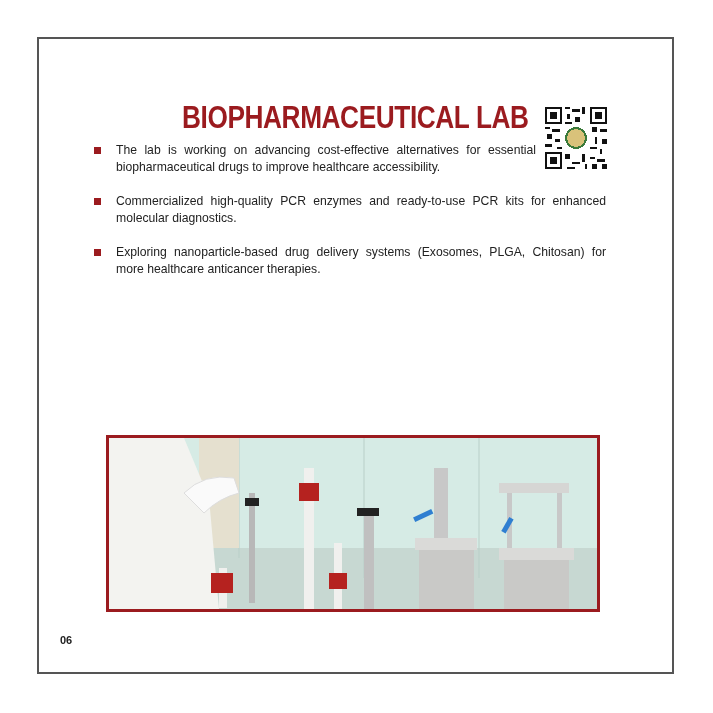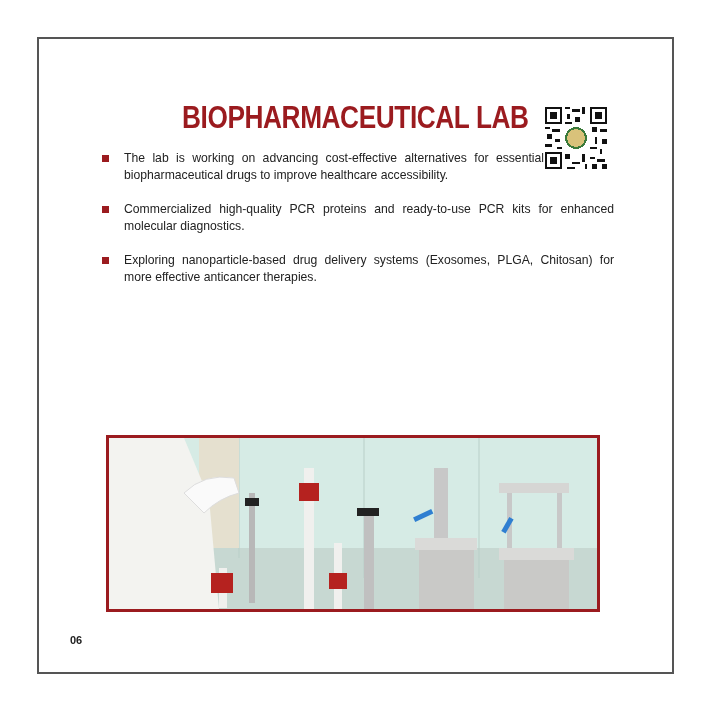--- a/index.html
+++ b/index.html
@@ -1,25 +1,25 @@
 <!DOCTYPE html>
 <html><head>
 <meta charset="utf-8">
 <style>
   html, body { margin:0; padding:0; background:#ffffff; }
   body { width:713px; height:713px; position:relative; overflow:hidden; font-family:"Liberation Sans", sans-serif; }
   .page-frame { position:absolute; left:37px; top:37px; width:637px; height:637px; border:2px solid #555555; box-sizing:border-box; }
   .title { position:absolute; left:182px; top:99px; width:350px; font-family:"Liberation Sans", sans-serif; font-weight:bold; font-size:32px; color:#9b1b1f; letter-spacing:-0.5px; transform:scaleX(0.82); transform-origin:left top; white-space:nowrap; line-height:36px; }
   .qr { position:absolute; left:545px; top:107px; width:62px; height:62px; }
-  .bullets { position:absolute; left:94px; top:142px; width:512px; margin:8px; padding:0; list-style:none; }
+  .bullets { position:absolute; left:94px; top:142px; width:512px; margin:0; padding:0; list-style:none; }
   .bullet { position:relative; padding-left:22px; font-size:12.2px; line-height:16.5px; color:#222222; text-align:justify; margin-bottom:18px; }
   .bullet.first { width:420px; }
   .bullet-marker { position:absolute; left:0; top:5px; width:7px; height:7px; background:#9b1b1f; }
   .photo { position:absolute; left:106px; top:435px; width:494px; height:177px; border:3px solid #9b1b1f; box-sizing:border-box; overflow:hidden; background:linear-gradient(180deg,#d9ece6 0%,#cfe5df 55%,#bdcfc9 100%); }
-  .page-number { position:absolute; left:70px; top:634px; font-size:11px; font-weight:bold; color:#222222; }
+  .page-number { position:absolute; left:60px; top:634px; font-size:11px; font-weight:bold; color:#222222; }
 </style>
 </head>
 <body>
 
 <div class="page-frame"></div>
 
 <div class="title">BIOPHARMACEUTICAL LAB</div>
 
 <svg class="qr" viewBox="0 0 25 25" shape-rendering="crispEdges">
   <rect width="25" height="25" fill="#fff"></rect>
@@ -61,22 +61,22 @@
       <rect x="9" y="24" width="3" height="1"></rect>
       <rect x="16" y="23" width="1" height="2"></rect>
   </g>
   <circle cx="12.5" cy="12.5" r="4" fill="#d9c27a" stroke="#3a7a3a" stroke-width="0.8"></circle>
 </svg>
 
 <ul class="bullets">
   <li class="bullet first"><span class="bullet-marker"></span><span>The lab is working on advancing cost-effective alternatives for essential biopharmaceutical drugs to improve healthcare accessibility.</span></li>
   <li class="bullet"><span class="bullet-marker"></span></li>
   <li class="bullet"><span class="bullet-marker"></span></li>
-  <li class="bullet"><span class="bullet-marker"></span><span>Commercialized high-quality PCR proteins and ready-to-use PCR kits for enhanced molecular diagnostics.</span></li>
-  <li class="bullet"><span class="bullet-marker"></span><span>Exploring nanoparticle-based drug delivery systems (Exosomes, PLGA, Chitosan) for more effective anticancer therapies.</span></li>
+  <li class="bullet"><span class="bullet-marker"></span><span>Commercialized high-quality PCR enzymes and ready-to-use PCR kits for enhanced molecular diagnostics.</span></li>
+  <li class="bullet"><span class="bullet-marker"></span><span>Exploring nanoparticle-based drug delivery systems (Exosomes, PLGA, Chitosan) for more healthcare anticancer therapies.</span></li>
 </ul>
 
 <div class="photo">
   <svg width="488" height="171" viewBox="0 0 488 171">
     <rect x="0" y="0" width="488" height="171" fill="#d6ebe5"></rect>
     <rect x="0" y="110" width="488" height="61" fill="#c7d8d2"></rect>
     <line x1="130" y1="0" x2="130" y2="120" stroke="#b9cfc8" stroke-width="1"></line>
     <line x1="255" y1="0" x2="255" y2="140" stroke="#b9cfc8" stroke-width="1"></line>
     <line x1="370" y1="0" x2="370" y2="140" stroke="#b9cfc8" stroke-width="1"></line>
     <rect x="90" y="0" width="40" height="110" fill="#e5e0cf"></rect>

